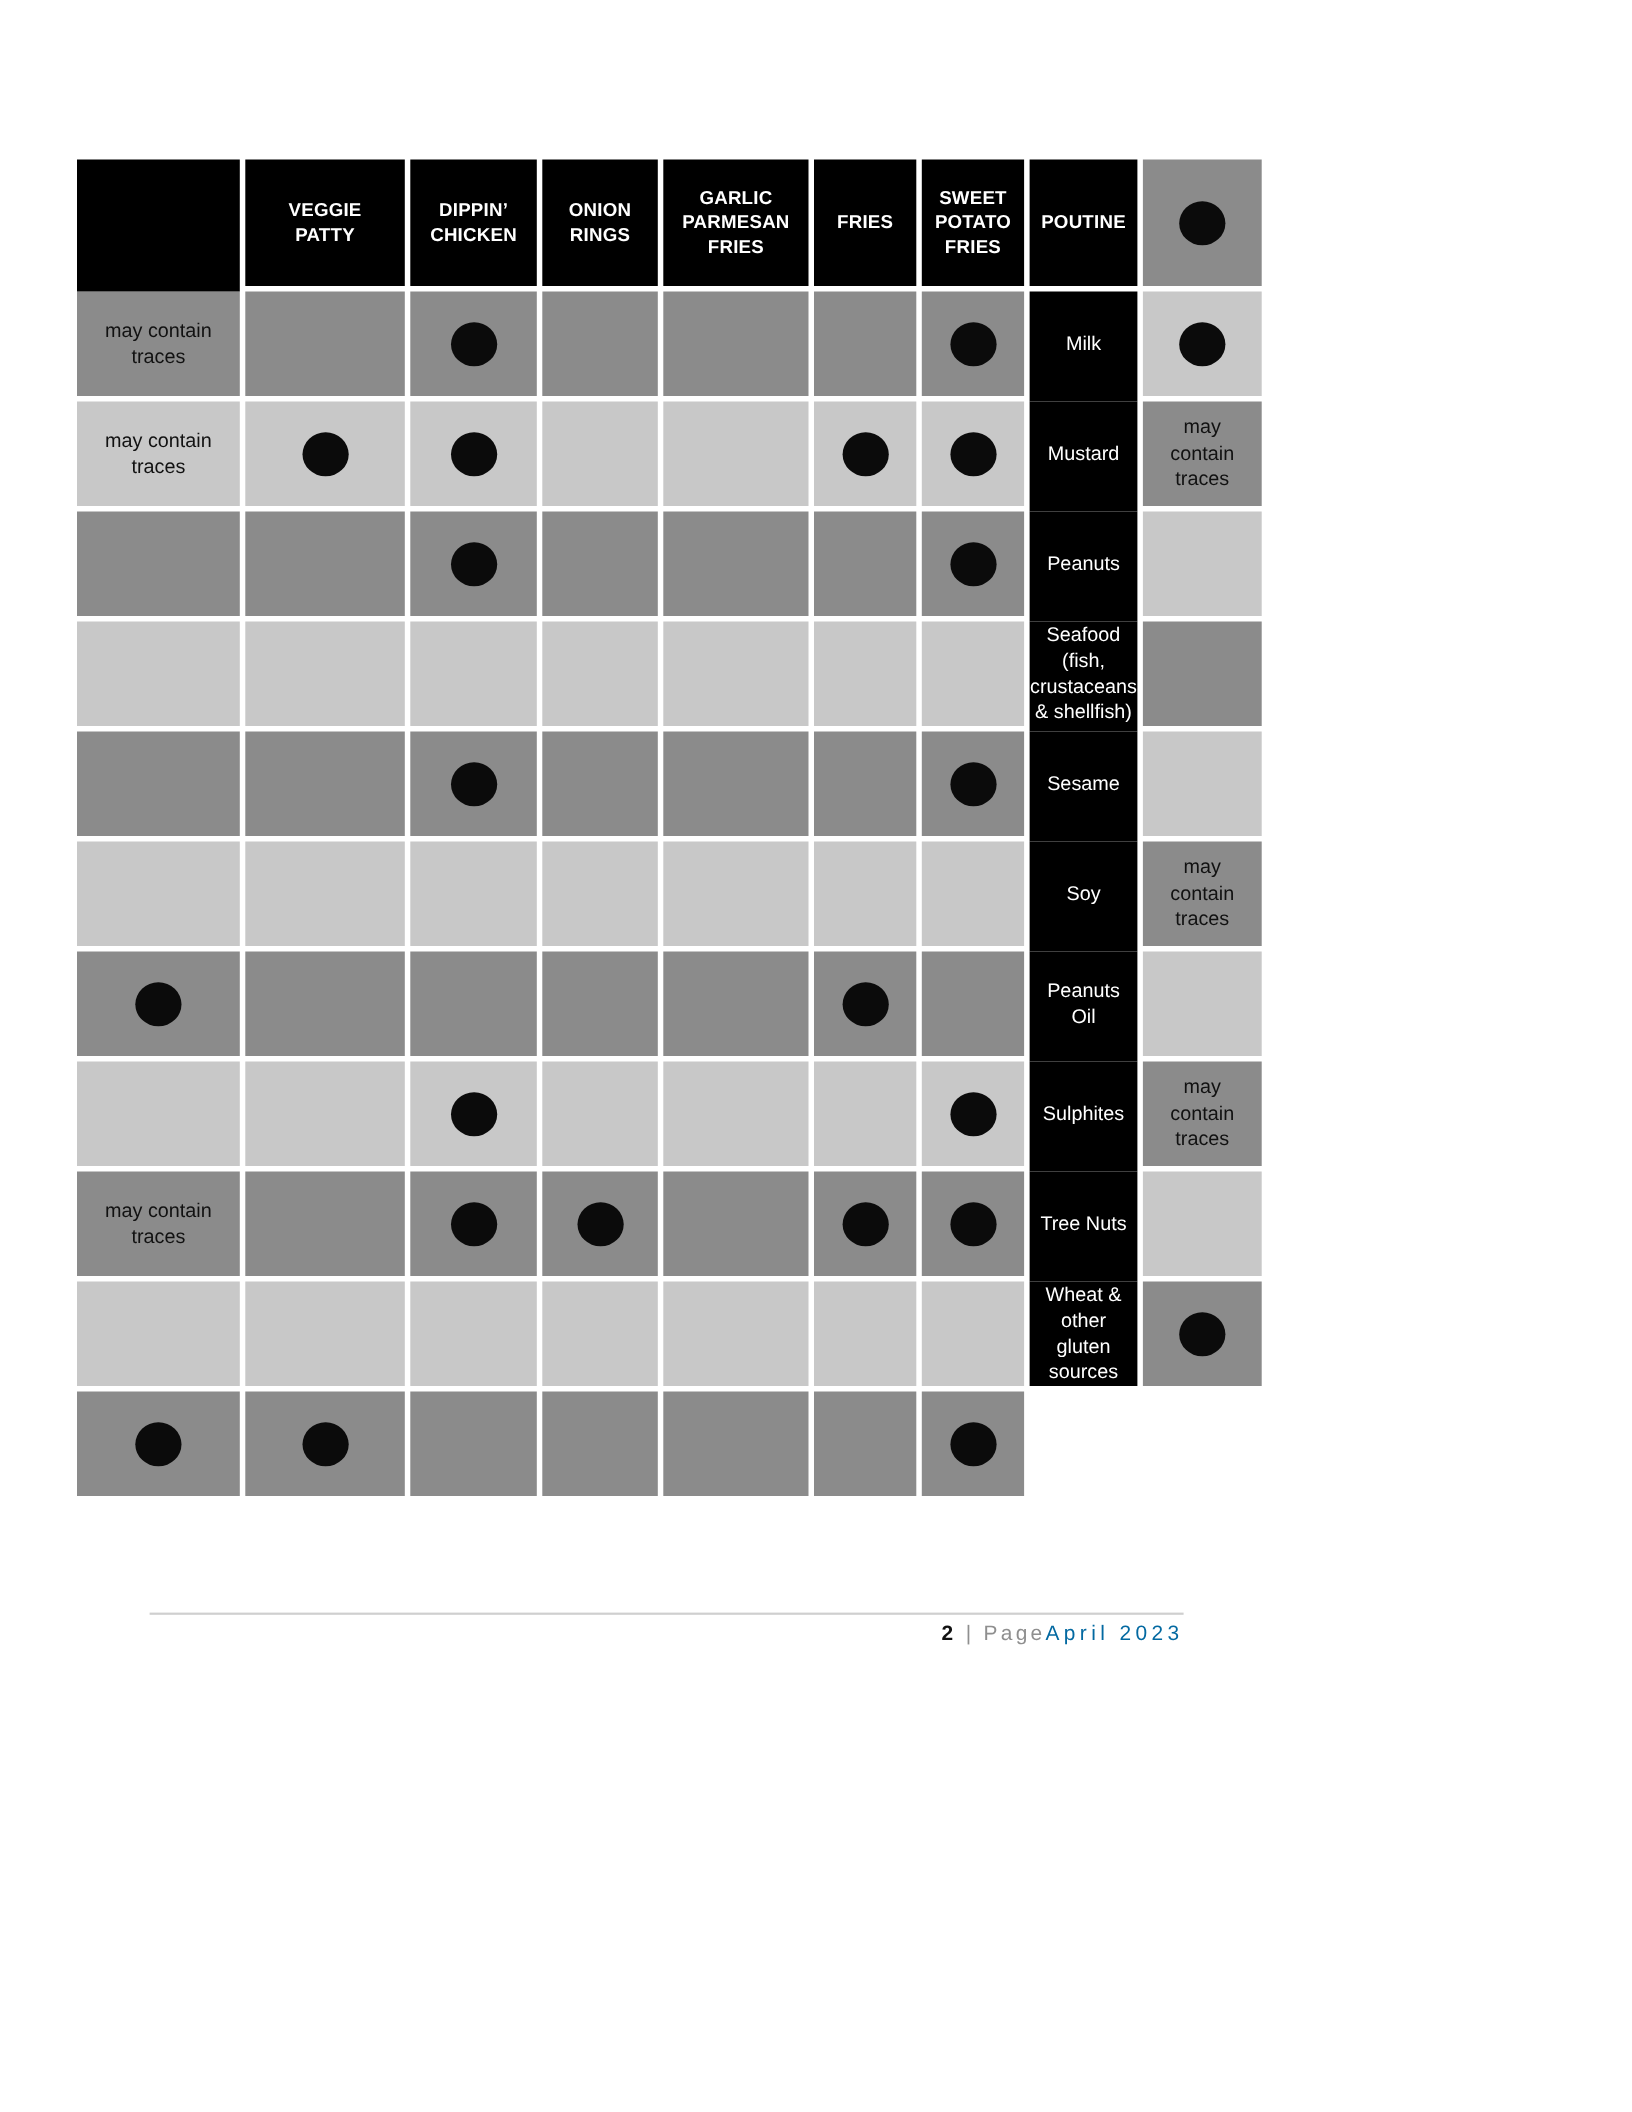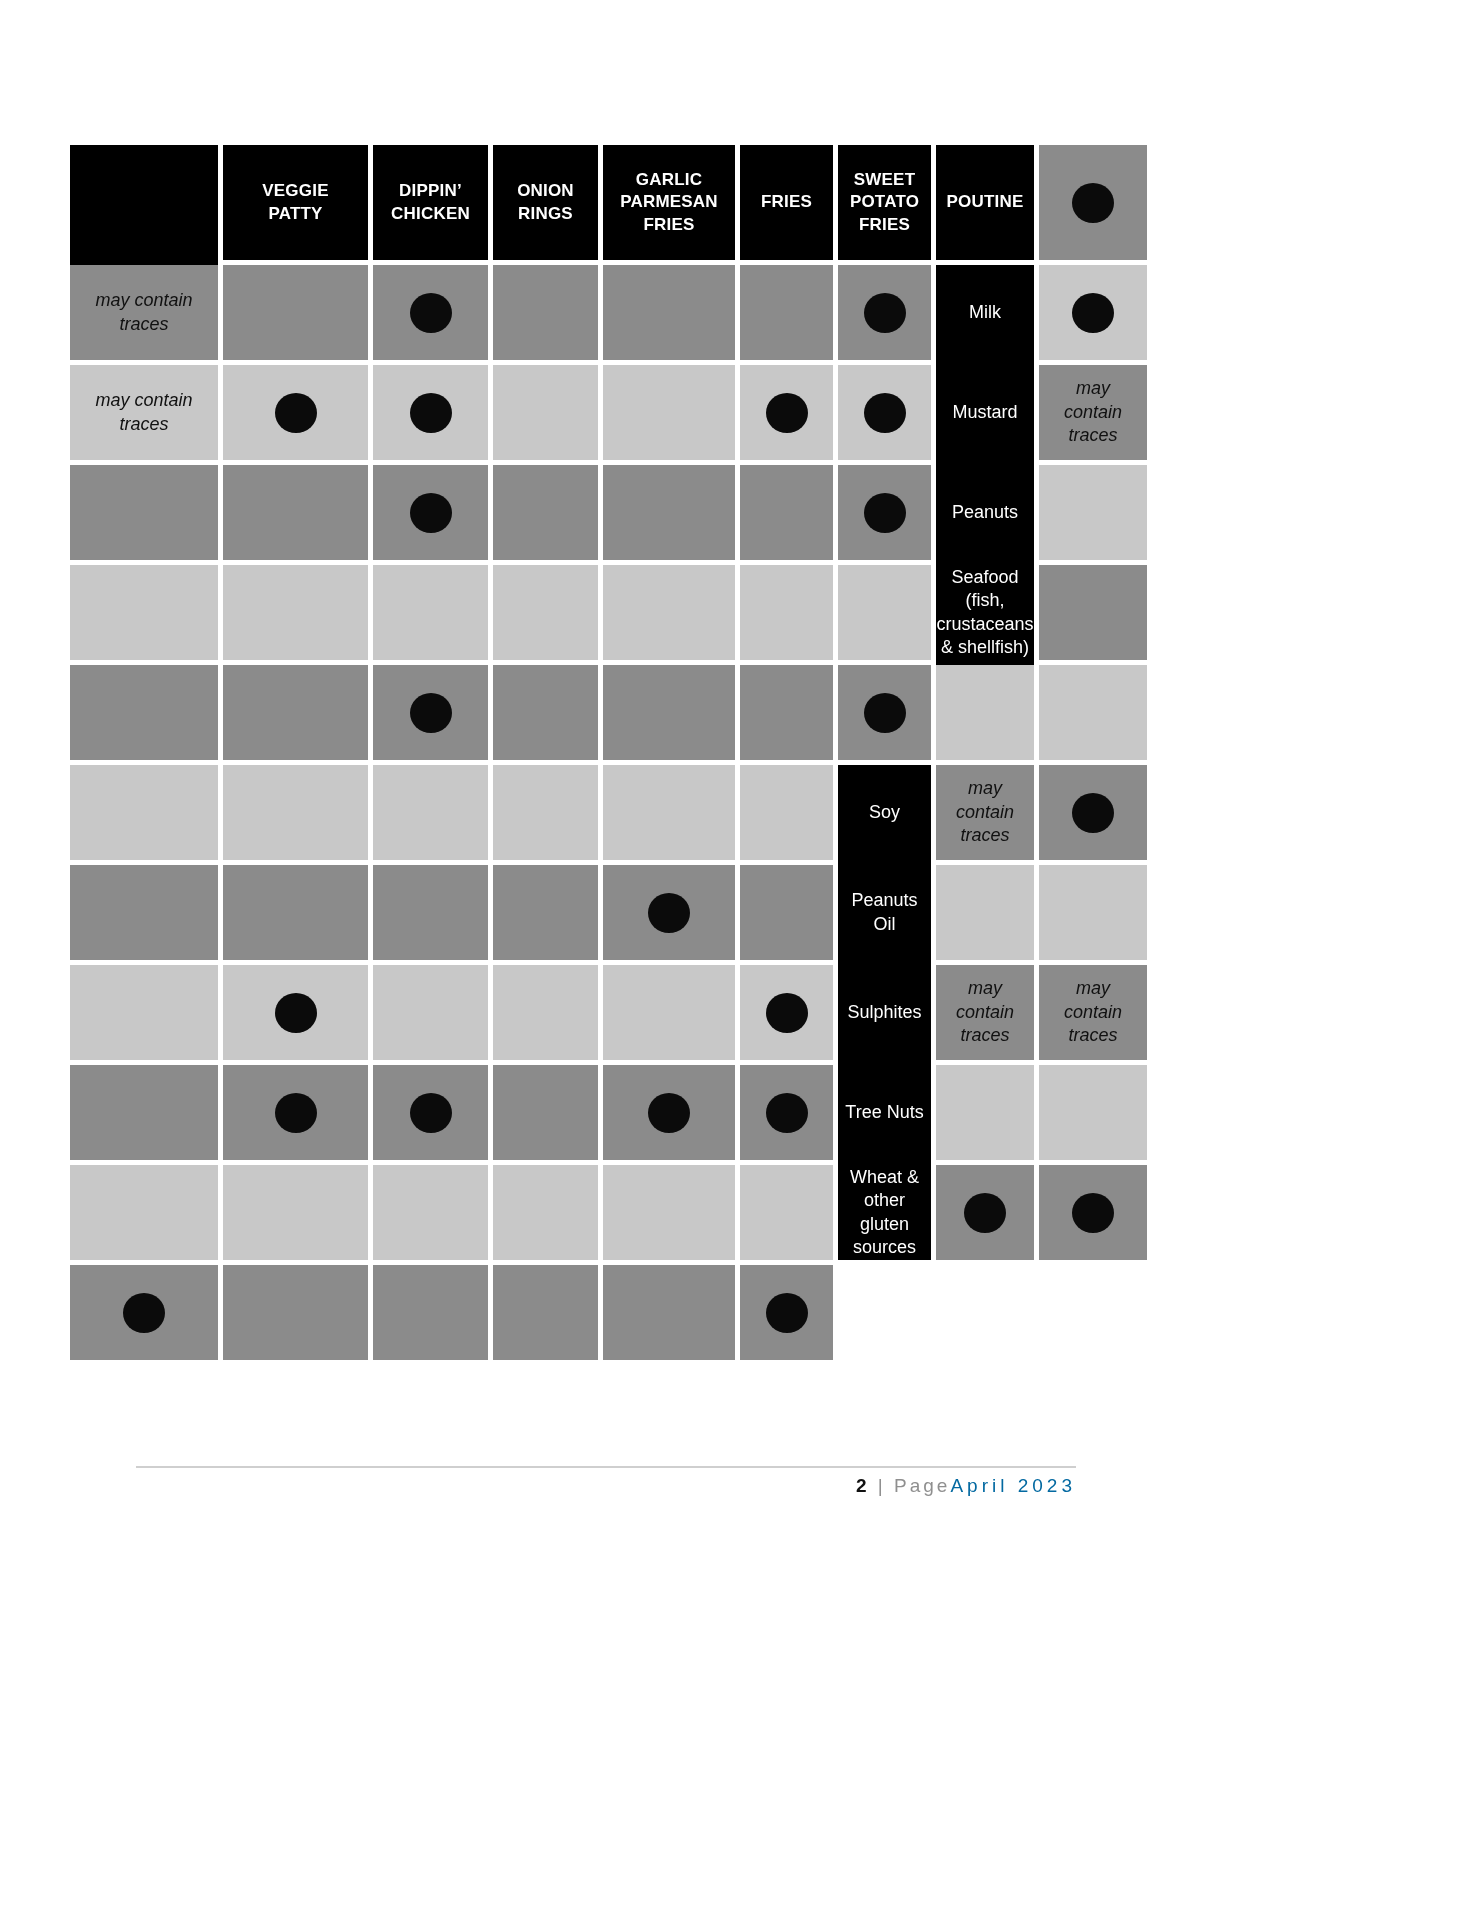--- a/index.html
+++ b/index.html
@@ -58,21 +58,20 @@
   }
   .cell { display: flex; align-items: center; justify-content: center; }
   .cell.dark  { background: var(--row-dark, #8b8b8b); }
   .cell.light { background: var(--row-light, #c8c8c8); }
   .dot {
     width: 42px; height: 40px;
     border-radius: 50%;
     background: var(--dot-color, #0b0b0b);
   }
   .traces {
-    font-style: italic;
     font-size: 18px;
     color: #111;
     text-align: center;
     line-height: 1.3;
     padding: 0 14px;
   }
 
   
   .footer {
     position: absolute;
@@ -209,20 +208,23 @@
       <div class="cell dark"></div>
       <div class="cell dark">
         <div class="dot"></div>
       </div>
       <div class="cell dark"></div>
       <div class="cell dark"></div>
       <div class="cell dark"></div>
       <div class="cell dark">
         <div class="dot"></div>
       </div>
+      <div class="row-label fill-below">
+        <span>Sesame</span>
+      </div>
       <div class="cell light"></div>
       <div class="cell light"></div>
       <div class="cell light"></div>
       <div class="cell light"></div>
       <div class="cell light"></div>
       <div class="cell light"></div>
       <div class="cell light"></div>
       <div class="cell light"></div>
       <div class="row-label fill-below">
         <span>Soy</span>

